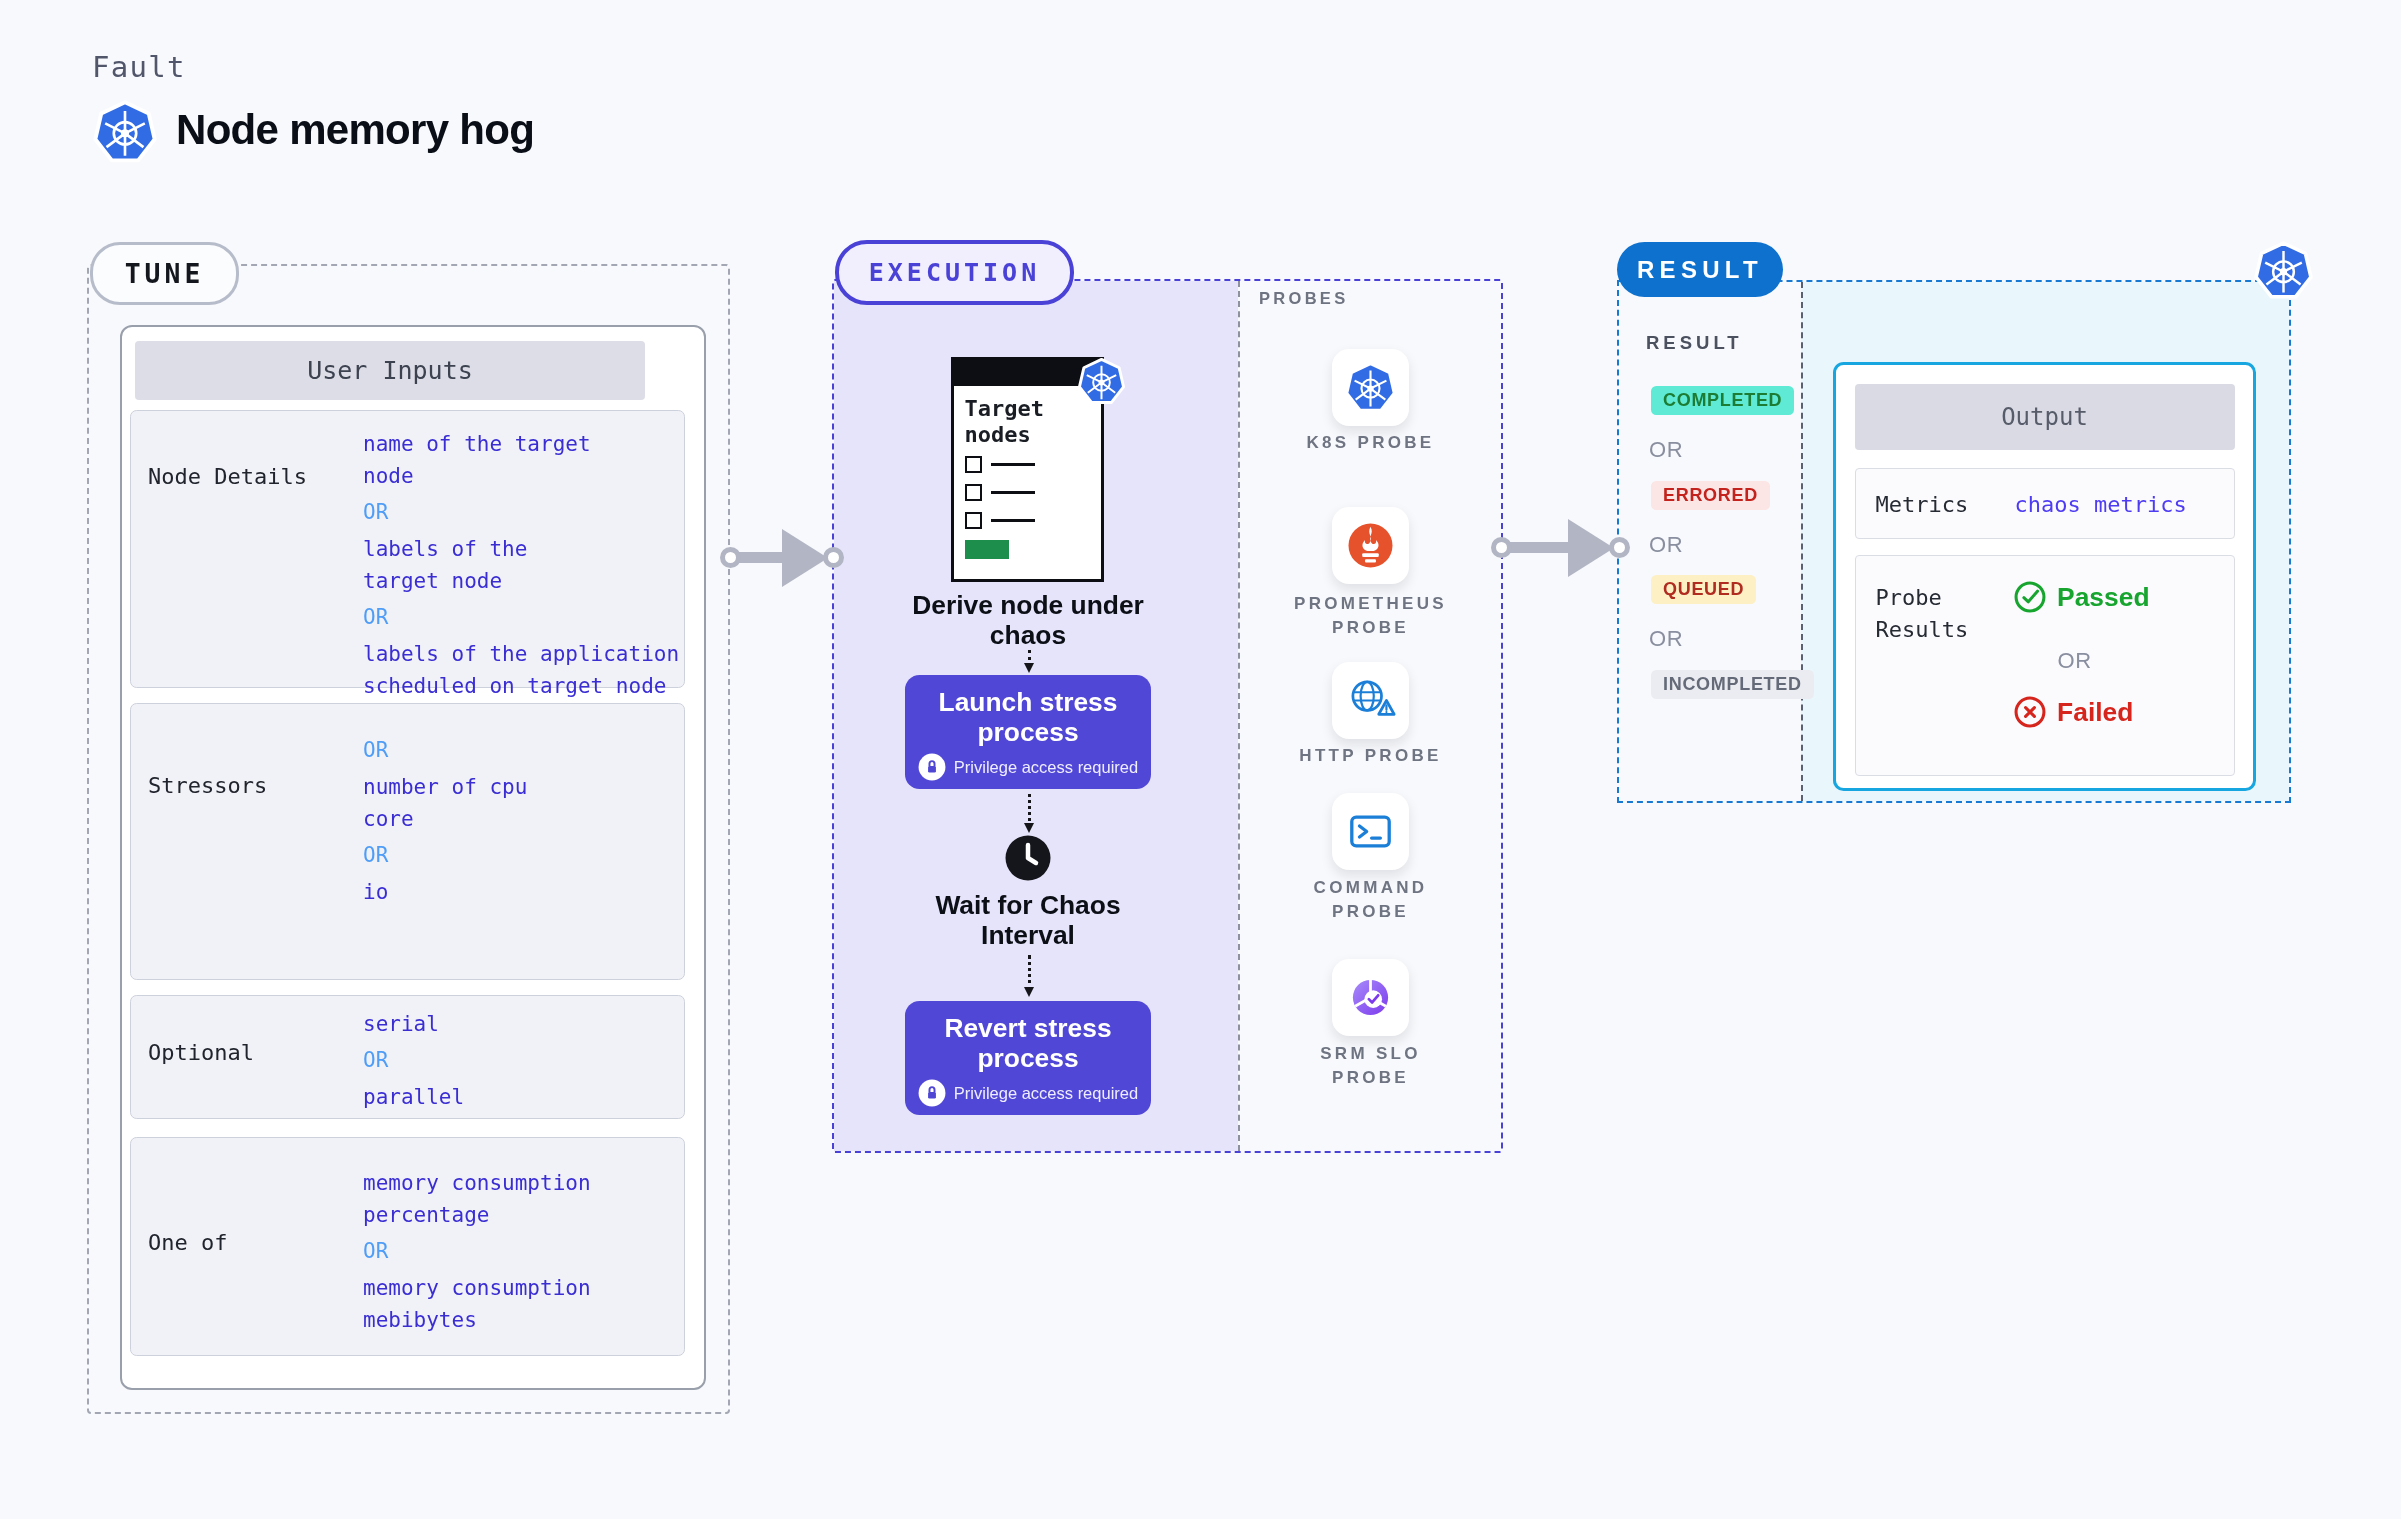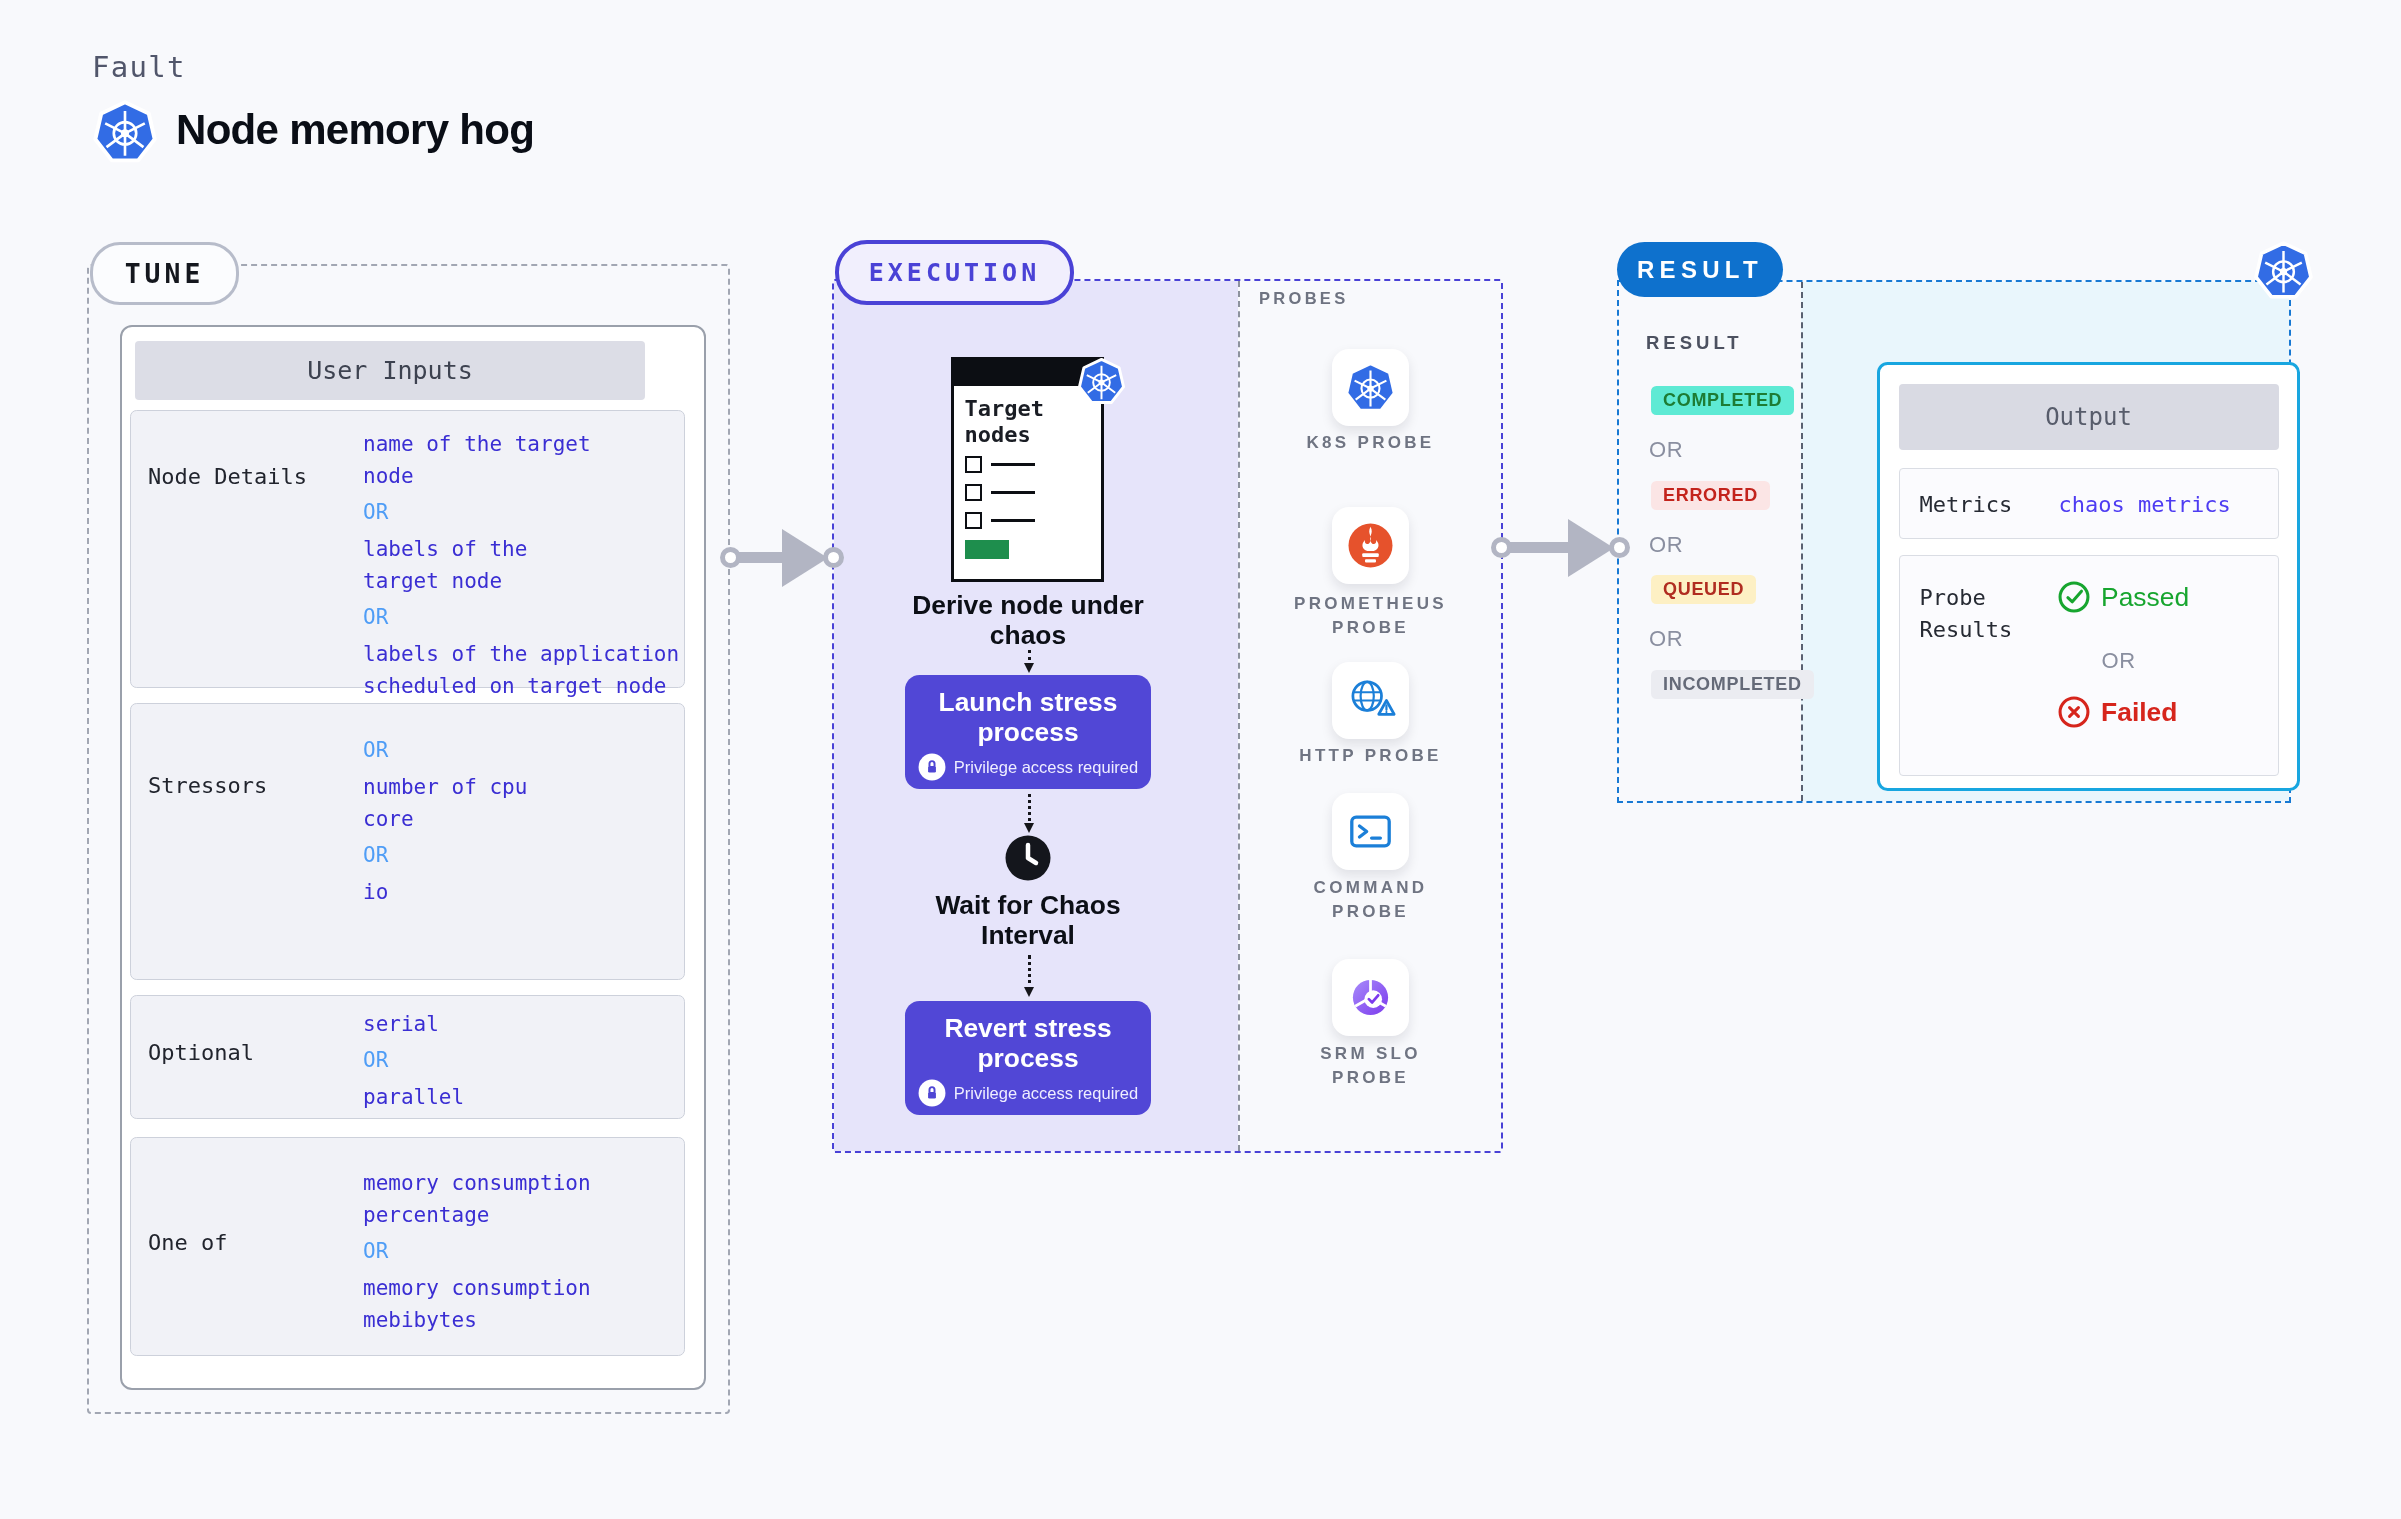--- a/index.html
+++ b/index.html
@@ -68,28 +68,28 @@
   
   .result-panel{left:1617px;top:280px;width:670px;height:519px;border:2.6px dashed #1879d3;}
   .result-cyan{position:absolute;left:182px;top:0;right:0;bottom:0;background:#e9f6fc;border-left:2px dashed #596070;}
   .status-label{left:1646px;top:332px;font-weight:bold;font-size:18.5px;letter-spacing:4px;color:#4c5160;}
   .status-badge{left:1651px;height:29px;line-height:29px;padding:0 12px;border-radius:5.3px;font-weight:bold;font-size:18px;letter-spacing:0.7px;display:inline-block;}
   .st-completed{background:#5eead4;color:#1d7c34;}
   .st-errored{background:#fbe5e5;color:#c3231c;}
   .st-queued{background:#fdf0c4;color:#b02c20;}
   .st-incompleted{background:#ebecf1;color:#656a78;}
   .or-gray{font-size:22px;color:#8a8fa0;letter-spacing:0.7px;}
-  .output-box{left:1833px;top:362px;width:423px;height:429px;background:#ffffff;border:3.3px solid #18a6e0;border-radius:10.6px;box-sizing:border-box;margin-left:44px;}
+  .output-box{left:1833px;top:362px;width:423px;height:429px;background:#ffffff;border:3.3px solid #18a6e0;border-radius:10.6px;box-sizing:border-box;}
   .out-header{position:absolute;left:18.5px;right:18.5px;top:18.5px;height:66px;background:#d9dae3;border-radius:4px;
     font-size:24px;color:#575c6b;line-height:66px;text-align:center;}
   .out-row{position:absolute;left:18.5px;right:18.5px;background:#fbfbfe;border:1.3px solid #dadde4;border-radius:4px;}
   .out-label{font-size:22px;color:#262a33;}
   .metrics-value{font-size:22px;color:#4e3cf2;}
   .res-row{display:flex;align-items:center;gap:10.6px;}
-  .passed-text{font-weight:normal;font-size:26.4px;color:#17a52f;}
+  .passed-text{font-weight:bold;font-size:26.4px;color:#17a52f;}
   .failed-text{font-weight:bold;font-size:26.4px;color:#d6251c;}
 </style>
 </head>
 <body>
 
 <svg width="0" height="0" style="position:absolute" aria-hidden="true">
   <defs>
     <symbol id="sym-k8s" viewBox="0 0 100 100">
       <polygon points="50,5 86,22 95,61 70,93 30,93 5,61 14,22" fill="#326CE5" stroke="#ffffff" stroke-width="6" stroke-linejoin="round"></polygon>
       <g stroke="#ffffff" stroke-width="4" fill="none">

